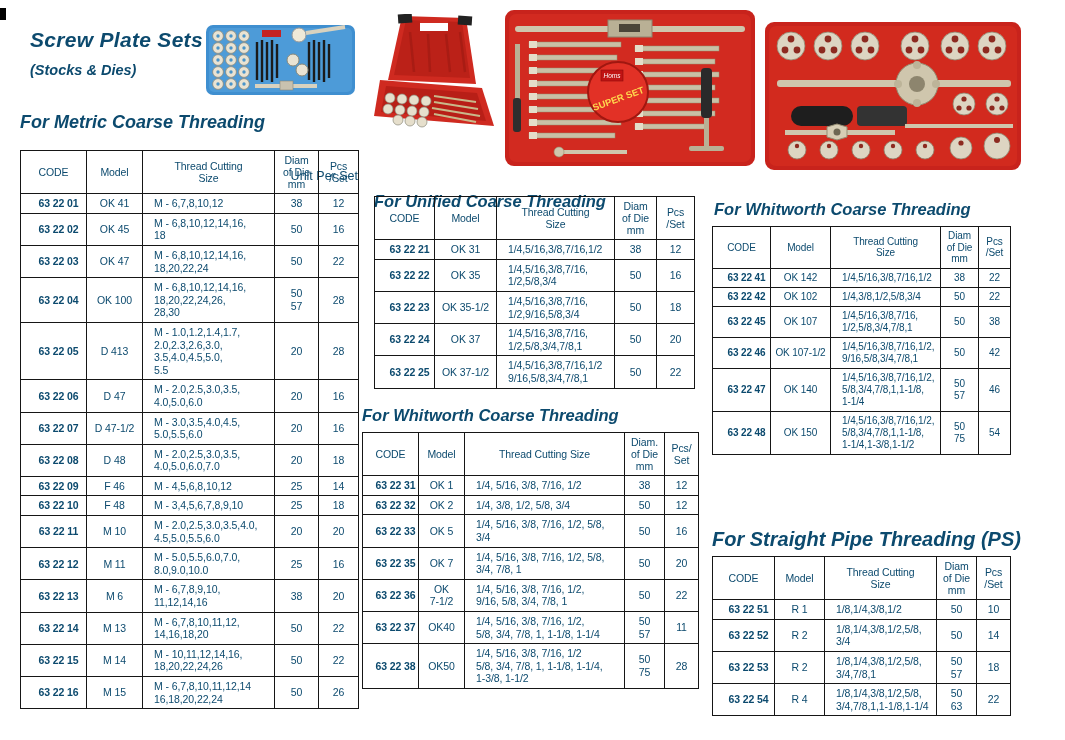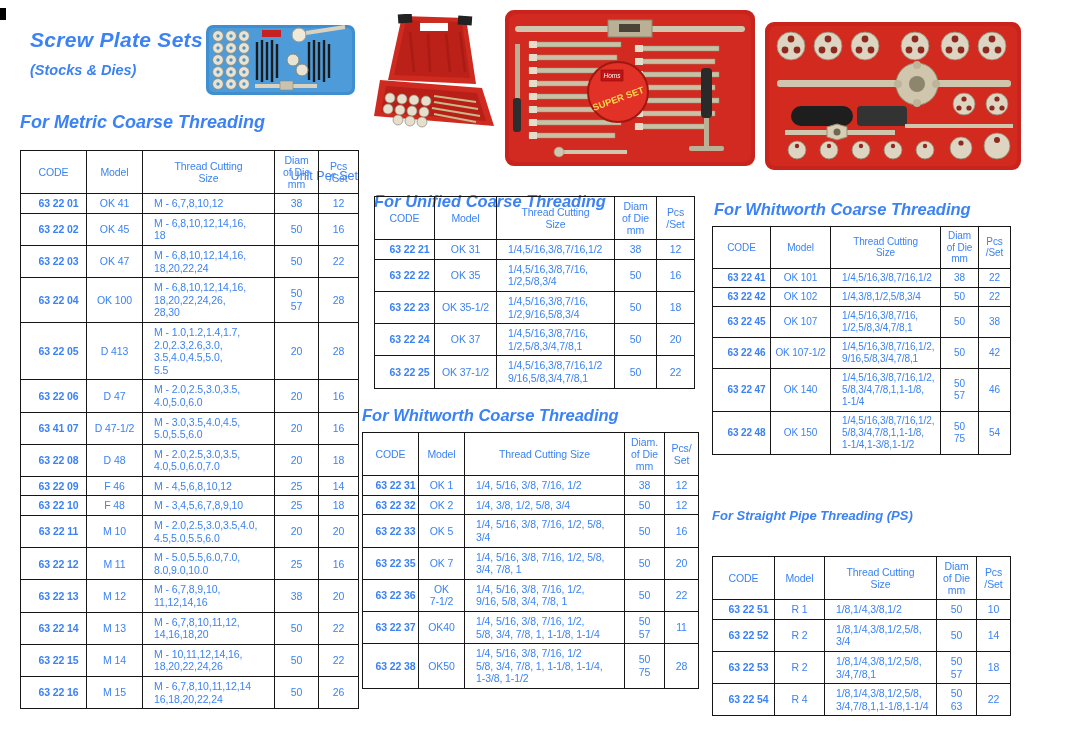--- a/index.html
+++ b/index.html
@@ -1,26 +1,26 @@
 <!DOCTYPE html>
 <html><head>
 <meta charset="utf-8">
 <style>
   html,body{margin:0;padding:0;background:#fff;}
   .page{position:relative;width:1065px;height:740px;background:#ffffff;overflow:hidden;
-        font-family:"Liberation Sans",sans-serif;color:#3b82f6;}
+        font-family:"Liberation Sans",sans-serif;color:#0c4a6e;}
   .corner-tick{position:absolute;left:0;top:8px;width:6px;height:12px;background:#000;}
   .brand-title{position:absolute;left:30px;top:28px;font-size:21px;font-weight:bold;font-style:italic;letter-spacing:.3px;}
   .brand-sub{position:absolute;left:30px;top:62px;font-size:14.5px;font-weight:bold;font-style:italic;}
   .sec-title{position:absolute;font-weight:bold;font-style:italic;white-space:nowrap;text-align:right;}
   #metric-title{left:20px;top:112px;font-size:18px;}
   #unified-title{left:374px;top:168px;font-size:16.5px;margin-top:24px;}
   #whitmid-title{left:362px;top:406px;font-size:16.5px;}
   #whitright-title{left:714px;top:200px;font-size:16.5px;}
-  #pipe-title{left:712px;top:508px;font-size:13px;}
+  #pipe-title{left:712px;top:528px;font-size:20px;}
   .unit-note{position:absolute;left:20px;top:133px;width:338px;text-align:right;font-size:12.5px;margin-top:36px;}
   table{position:absolute;border-collapse:collapse;table-layout:fixed;background:transparent;}
   #metric-table{left:20px;top:150px;width:338px;}
   #unified-table{left:374px;top:196px;width:320px;}
   #whitmid-table{left:362px;top:432px;width:336px;}
   #whitright-table{left:712px;top:226px;width:298px;}
   #pipe-table{left:712px;top:556px;width:298px;}
   th,td{border:1.5px solid #161616;padding:3px 2px;font-size:10.5px;line-height:1.2;
         vertical-align:middle;text-align:center;white-space:pre-line;letter-spacing:-0.1px;}
   #whitright-table th,#whitright-table td{font-size:10px;}
@@ -341,21 +341,21 @@
         </tr>
         <tr>
           <td class="col0">63 22 06</td>
           <td class="col1">D 47</td>
           <td class="col2">M - 2.0,2.5,3.0,3.5,
 4.0,5.0,6.0</td>
           <td class="col3">20</td>
           <td class="col4">16</td>
         </tr>
         <tr>
-          <td class="col0">63 41 07</td>
+          <td class="col0">63 22 07</td>
           <td class="col1">D 47-1/2</td>
           <td class="col2">M - 3.0,3.5,4.0,4.5,
 5.0,5.5,6.0</td>
           <td class="col3">20</td>
           <td class="col4">16</td>
         </tr>
         <tr>
           <td class="col0">63 22 08</td>
           <td class="col1">D 48</td>
           <td class="col2">M - 2.0,2.5,3.0,3.5,
@@ -388,21 +388,21 @@
         <tr>
           <td class="col0">63 22 12</td>
           <td class="col1">M 11</td>
           <td class="col2">M - 5.0,5.5,6.0,7.0,
 8.0,9.0,10.0</td>
           <td class="col3">25</td>
           <td class="col4">16</td>
         </tr>
         <tr>
           <td class="col0">63 22 13</td>
-          <td class="col1">M 12</td>
+          <td class="col1">M 6</td>
           <td class="col2">M - 6,7,8,9,10,
 11,12,14,16</td>
           <td class="col3">38</td>
           <td class="col4">20</td>
         </tr>
         <tr>
           <td class="col0">63 22 14</td>
           <td class="col1">M 13</td>
           <td class="col2">M - 6,7,8,10,11,12,
 14,16,18,20</td>
@@ -588,21 +588,21 @@
           <th>Diam
 of Die
 mm</th>
           <th>Pcs
 /Set</th>
         </tr>
       </thead>
       <tbody>
         <tr>
           <td class="col0">63 22 41</td>
-          <td class="col1">OK 101</td>
+          <td class="col1">OK 142</td>
           <td class="col2">1/4,5/16,3/8,7/16,1/2</td>
           <td class="col3">38</td>
           <td class="col4">22</td>
         </tr>
         <tr>
           <td class="col0">63 22 42</td>
           <td class="col1">OK 102</td>
           <td class="col2">1/4,3/8,1/2,5/8,3/4</td>
           <td class="col3">50</td>
           <td class="col4">22</td>

